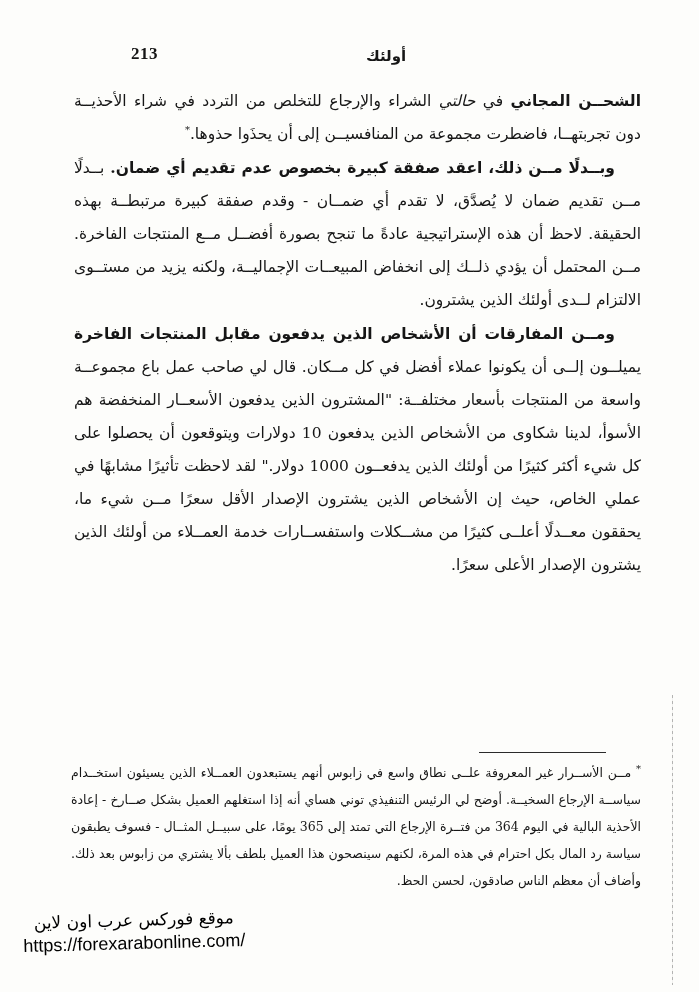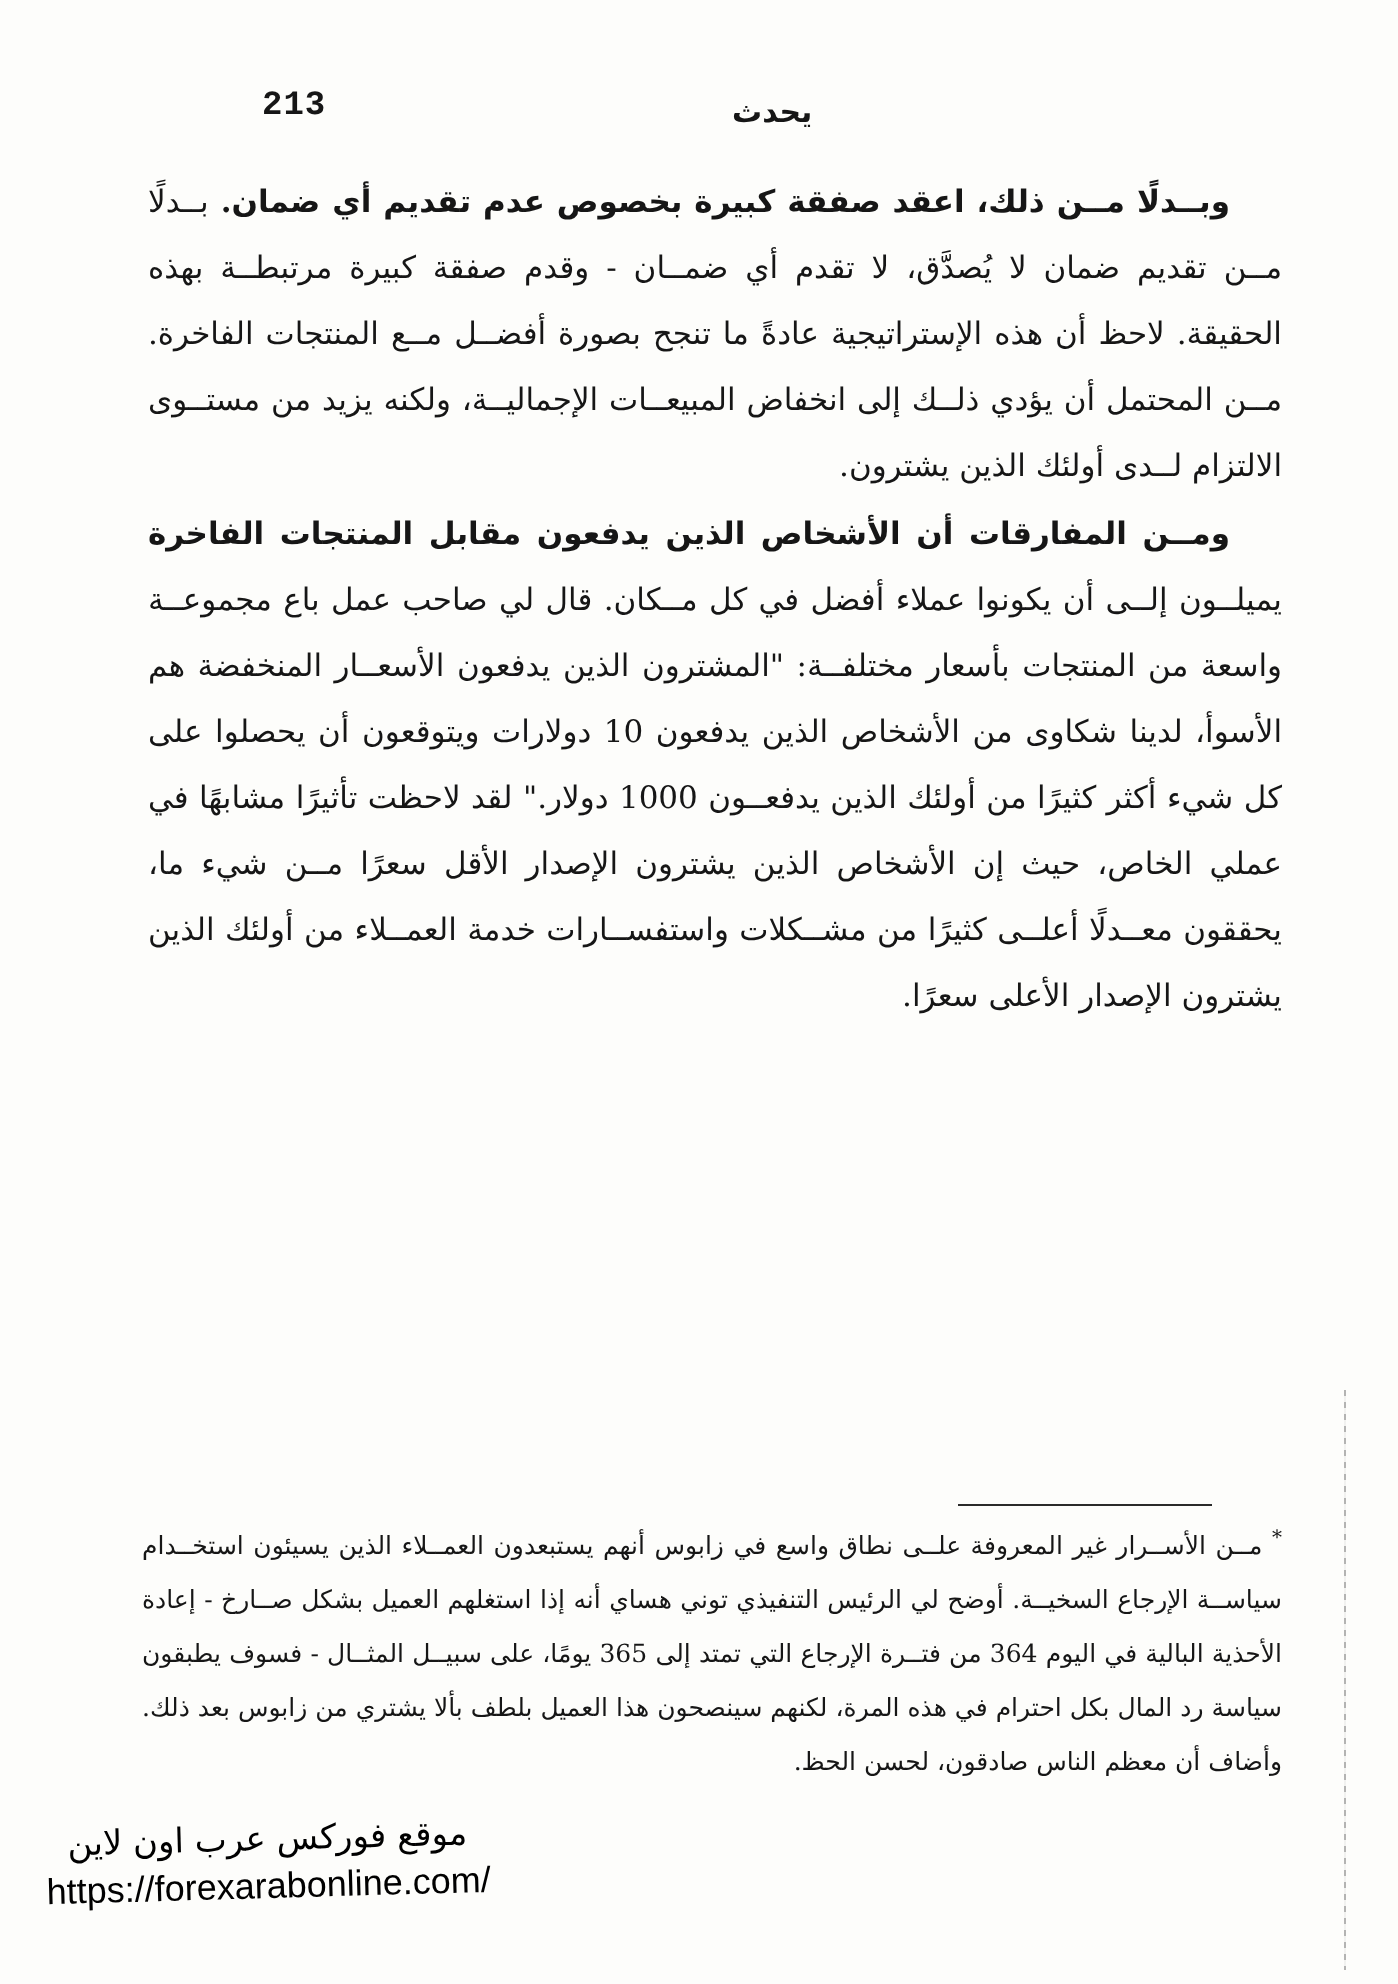--- a/index.html
+++ b/index.html
@@ -6,21 +6,21 @@
   .page{
     position:relative;
     width:699px;height:992px;
     background:#fdfdfb;
     overflow:hidden;
     color:#161616;
     font-family:"DejaVu Sans",sans-serif;
   }
   .page-number{
     position:absolute;left:131px;top:44px;
-    font-family:Liberation Mono, monospace;
+    font-family:Liberation Serif, serif;
     font-weight:bold;font-size:17px;letter-spacing:0.5px;
   }
   .running-title{
     position:absolute;left:366px;top:47px;
     direction:rtl;font-weight:bold;font-size:15px;
   }
   .text-block{
     position:absolute;top:84px;right:58px;width:567px;
     direction:rtl;text-align:justify;
     font-family:"DejaVu Serif","DejaVu Sans",serif;
@@ -56,23 +56,24 @@
   .wm-arabic{direction:rtl;font-size:17px;line-height:24px;font-family:"DejaVu Sans",sans-serif;}
   .wm-url{font-size:18px;line-height:23px;font-family:"Liberation Sans","DejaVu Sans",sans-serif;}
 </style>
 </head>
 <body>
 
 <div class="page">
 
   <span class="page-number">213</span>
 
-  <span class="running-title">يحدث</span>
+  <span class="running-title">أولئك</span>
 
   <div class="text-block" id="paragraphs">
+      <p class="para"><span class="seg-bold">الشحــن المجاني</span><span class="seg-regular"> في </span><span class="seg-italic">حالتي</span><span class="seg-regular"> الشراء والإرجاع للتخلص من التردد في شراء الأحذيــة دون تجربتهــا، فاضطرت مجموعة من المنافسيــن إلى أن يحذَوا حذوها.</span><sup>*</sup></p>
       <p class="para indent gap"><span class="seg-bold">وبــدلًا مــن ذلك، اعقد صفقة كبيرة بخصوص عدم تقديم أي ضمان. </span><span class="seg-regular">بــدلًا مــن تقديم ضمان لا يُصدَّق، لا تقدم أي ضمــان - وقدم صفقة كبيرة مرتبطــة بهذه الحقيقة. لاحظ أن هذه الإستراتيجية عادةً ما تنجح بصورة أفضــل مــع المنتجات الفاخرة. مــن المحتمل أن يؤدي ذلــك إلى انخفاض المبيعــات الإجماليــة، ولكنه يزيد من مستــوى الالتزام لــدى أولئك الذين يشترون.</span></p>
       <p class="para indent"><span class="seg-bold">ومــن المفارقات أن الأشخاص الذين يدفعون مقابل المنتجات الفاخرة </span><span class="seg-regular">يميلــون إلــى أن يكونوا عملاء أفضل في كل مــكان. قال لي صاحب عمل باع مجموعــة واسعة من المنتجات بأسعار مختلفــة: "المشترون الذين يدفعون الأسعــار المنخفضة هم الأسوأ، لدينا شكاوى من الأشخاص الذين يدفعون 10 دولارات ويتوقعون أن يحصلوا على كل شيء أكثر كثيرًا من أولئك الذين يدفعــون 1000 دولار." لقد لاحظت تأثيرًا مشابهًا في عملي الخاص، حيث إن الأشخاص الذين يشترون الإصدار الأقل سعرًا مــن شيء ما، يحققون معــدلًا أعلــى كثيرًا من مشــكلات واستفســارات خدمة العمــلاء من أولئك الذين يشترون الإصدار الأعلى سعرًا.</span></p>
     </div>
 
   <div class="footnote-sep"></div>
 
   <div class="footnote" id="footnote"><sup>*</sup> مــن الأســرار غير المعروفة علــى نطاق واسع في زابوس أنهم يستبعدون العمــلاء الذين يسيئون استخــدام سياســة الإرجاع السخيــة. أوضح لي الرئيس التنفيذي توني هساي أنه إذا استغلهم العميل بشكل صــارخ - إعادة الأحذية البالية في اليوم 364 من فتــرة الإرجاع التي تمتد إلى 365 يومًا، على سبيــل المثــال - فسوف يطبقون سياسة رد المال بكل احترام في هذه المرة، لكنهم سينصحون هذا العميل بلطف بألا يشتري من زابوس بعد ذلك. وأضاف أن معظم الناس صادقون، لحسن الحظ.</div>
 
   <div class="scan-artifact"></div>
 

